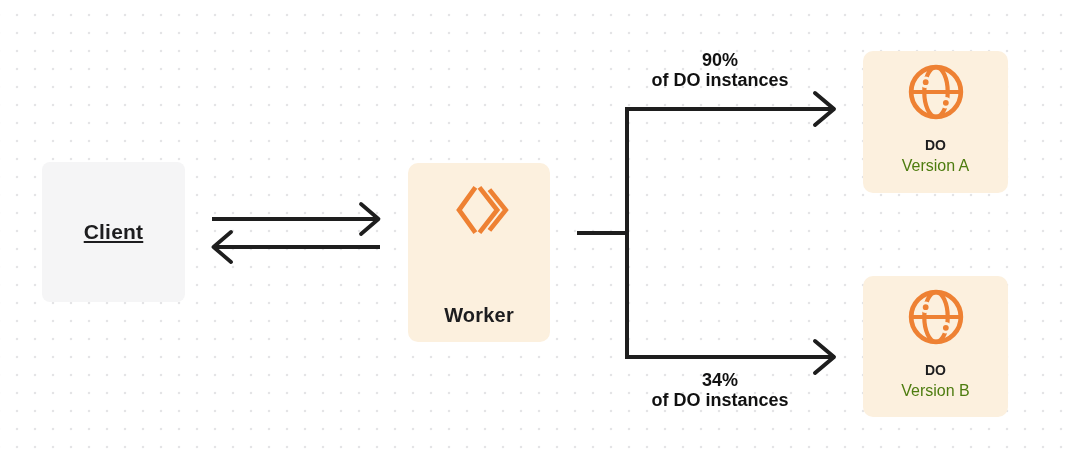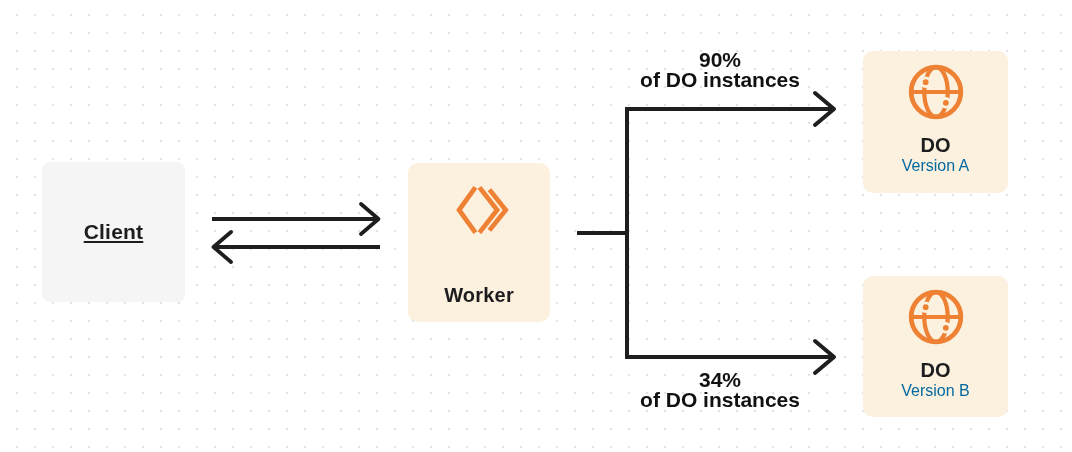--- a/index.html
+++ b/index.html
@@ -25,34 +25,34 @@
   .card--gray {
     background: #f5f5f6;
     border-radius: 8px;
     justify-content: center;
   }
   .card--cream {
     background: #fcf0de;
     border-radius: 10px;
   }
   .client-card  { left: 42px;  top: 162px; width: 143px; height: 140px; text-decoration: underline; }
-  .worker-card  { left: 408px; top: 163px; width: 142px; height: 159px; padding: 18px 0 15px; justify-content: space-between; }
+  .worker-card  { left: 408px; top: 163px; width: 142px; height: 179px; padding: 18px 0 15px; justify-content: space-between; }
   .do-a-card    { left: 863px; top: 51px;  width: 145px; height: 142px; padding-top: 11px; }
   .do-b-card    { left: 863px; top: 276px; width: 145px; height: 141px; padding-top: 11px; }
 
   .client-label { font-size: 21px; font-weight: 700; letter-spacing: .2px; }
   .worker-label { font-size: 20px; font-weight: 700; letter-spacing: .2px; }
-  .do-title     { font-size: 20px; font-weight: 700; margin-top: 13px; line-height: 20px; }
-  .do-subtitle  { font-size: 16px; font-weight: 400; color: #0369a1; line-height: 22px; }
+  .do-title     { font-size: 14px; font-weight: 700; margin-top: 13px; line-height: 20px; }
+  .do-subtitle  { font-size: 16px; font-weight: 400; color: #4d7c0f; line-height: 22px; }
 
   .split-label {
     position: absolute;
     width: 220px;
     text-align: center;
-    font-size: 21px;
+    font-size: 18px;
     font-weight: 700;
     line-height: 20px;
     color: #111111;
   }
   .split-label--top    { left: 610px; top: 50px; }
   .split-label--bottom { left: 610px; top: 370px; }
 
   .edges { position: absolute; left: 0; top: 0; width: 1072px; height: 452px; pointer-events: none; }
   .edge-stroke { stroke: #1e1e1e; fill: none; }
 

